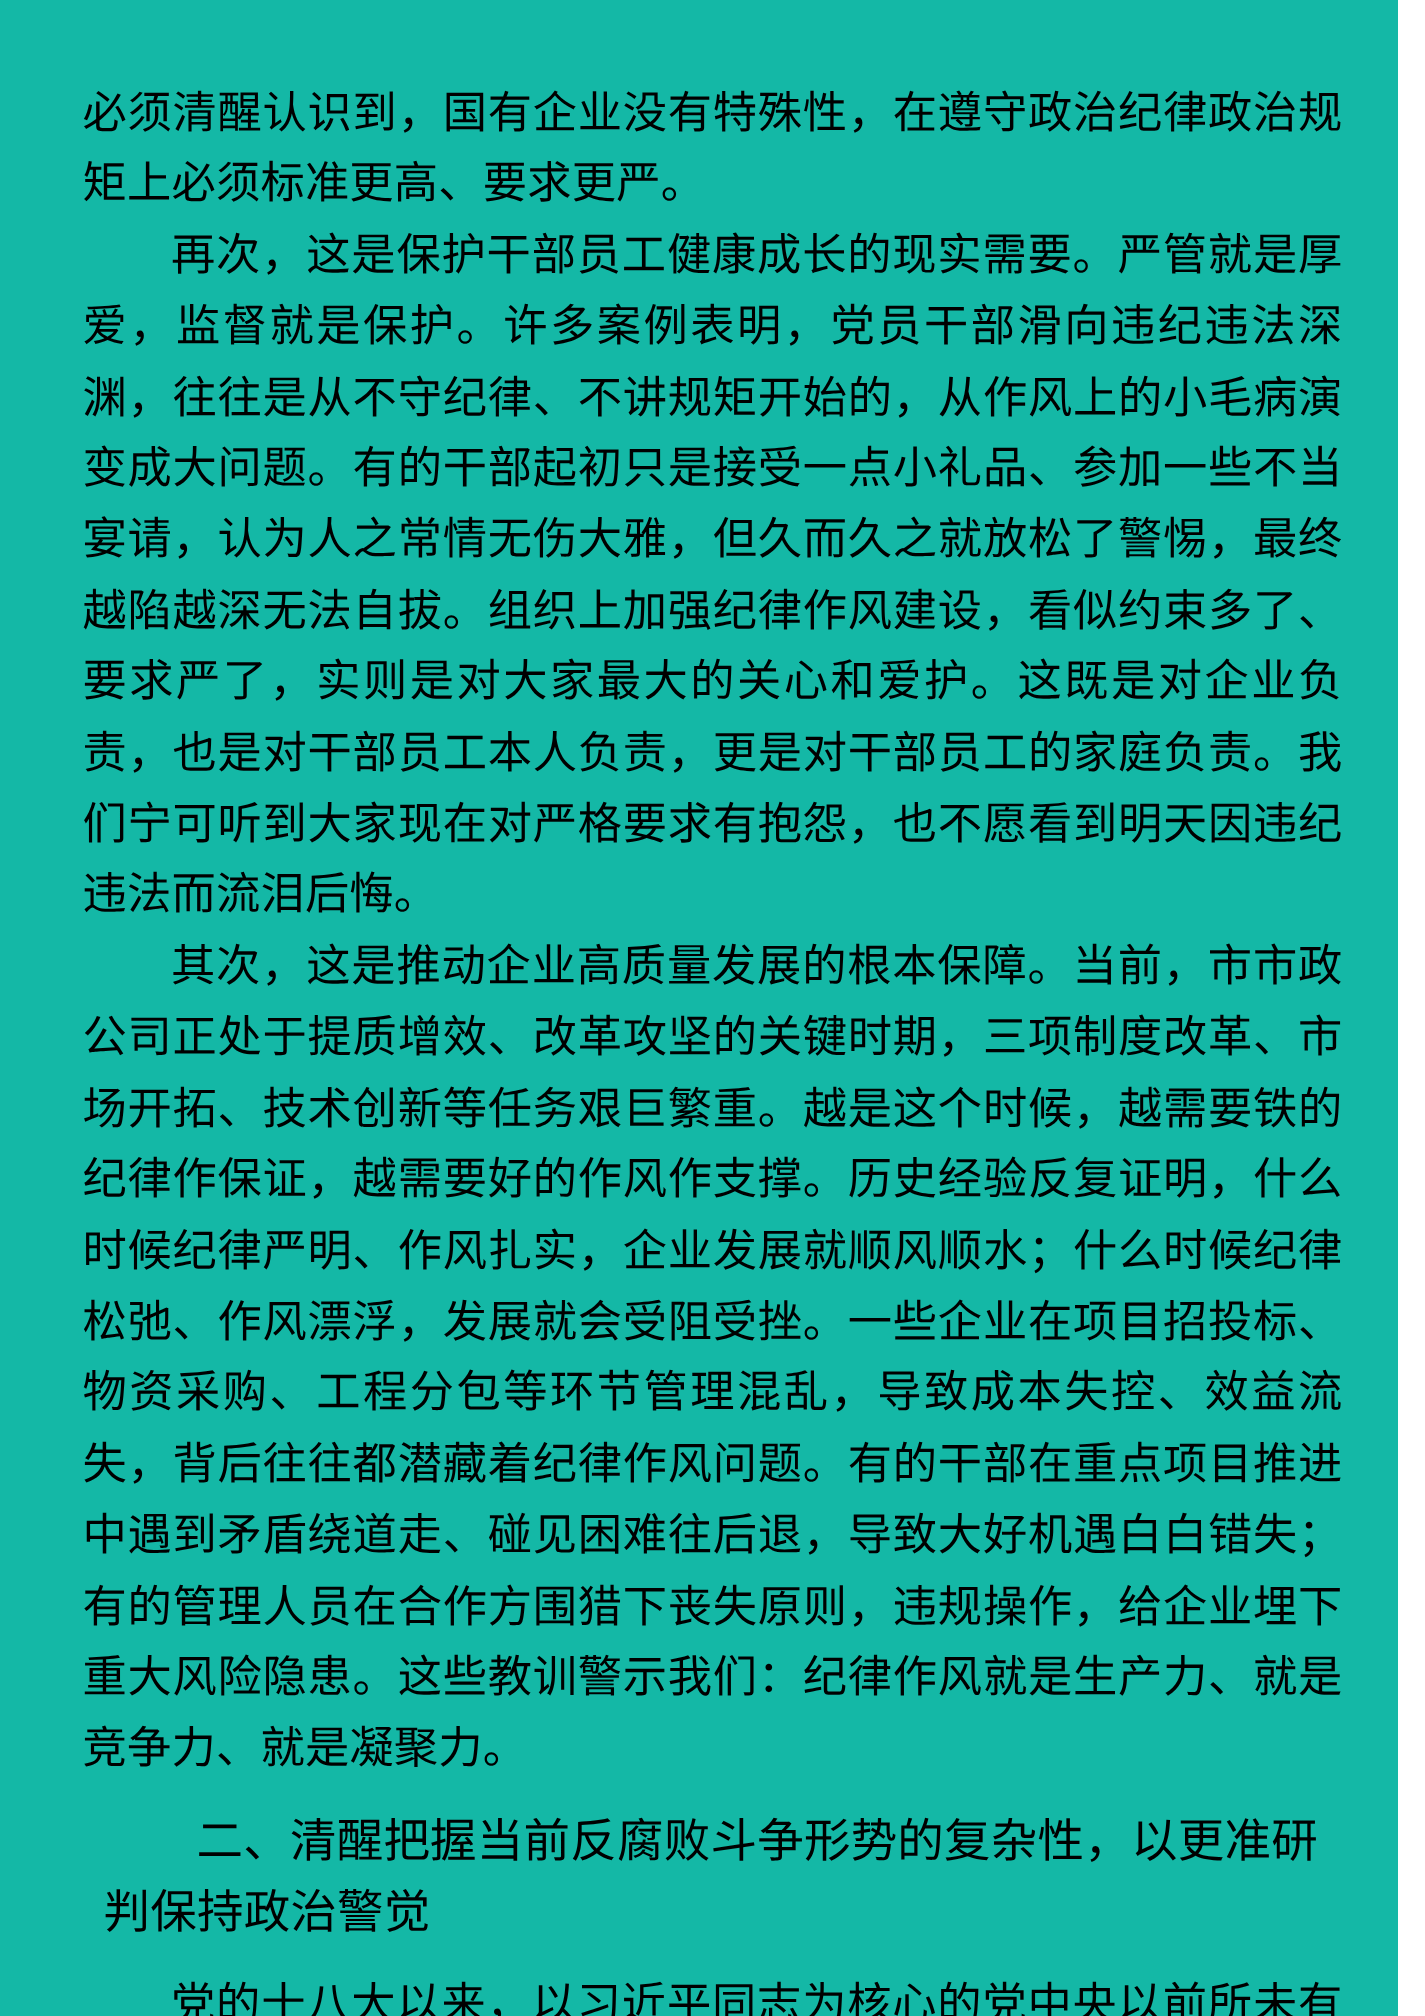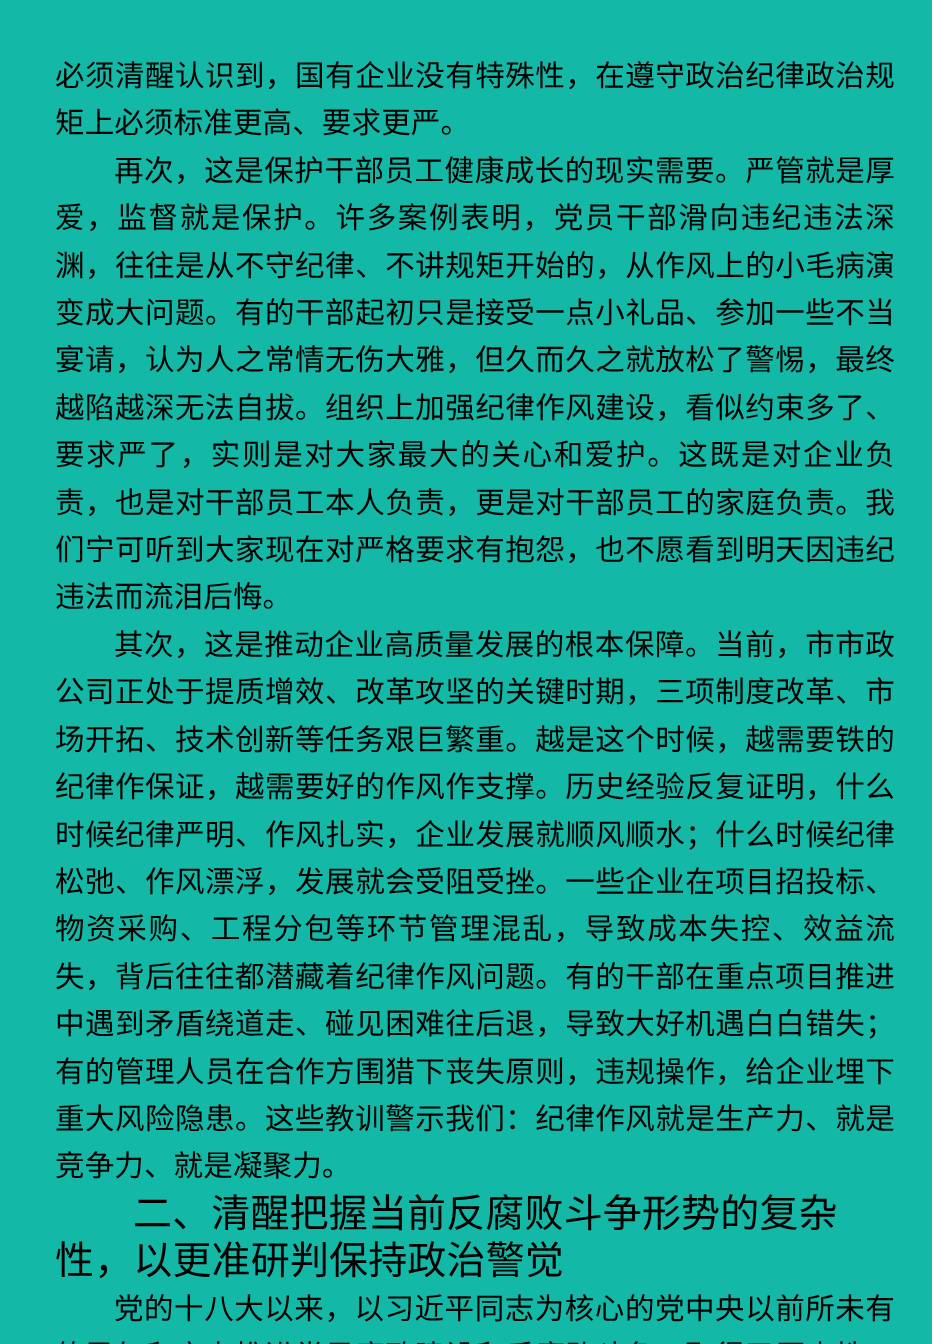--- a/index.html
+++ b/index.html
@@ -46,22 +46,22 @@
   
   .para:after {
     content: "";
     display: inline-block;
     width: 100%;
   }
   .para.nostretch:after {
     content: none;
   }
   .heading {
-    margin: 0;
-    font-size: 39px;
+    margin: 14px;
+    font-size: 31px;
     line-height: 47.4px;
     color: #000000;
     text-indent: 2em;
     font-weight: 400;
     letter-spacing: 0.15px;
     text-align: left;
     word-break: break-all;
   }
 </style>
 </head>

